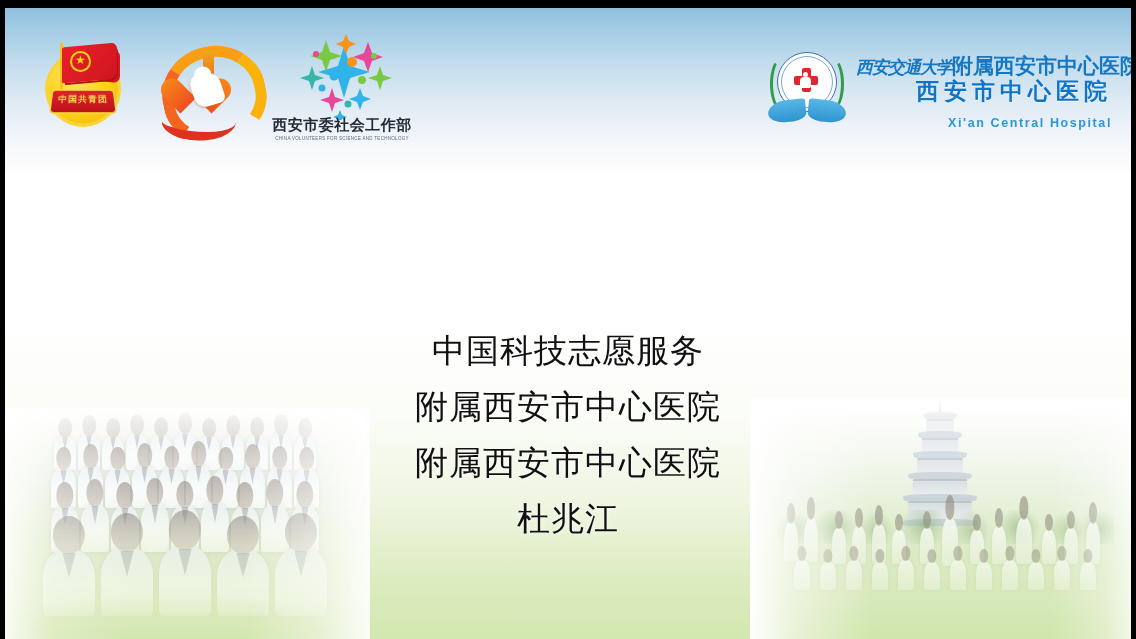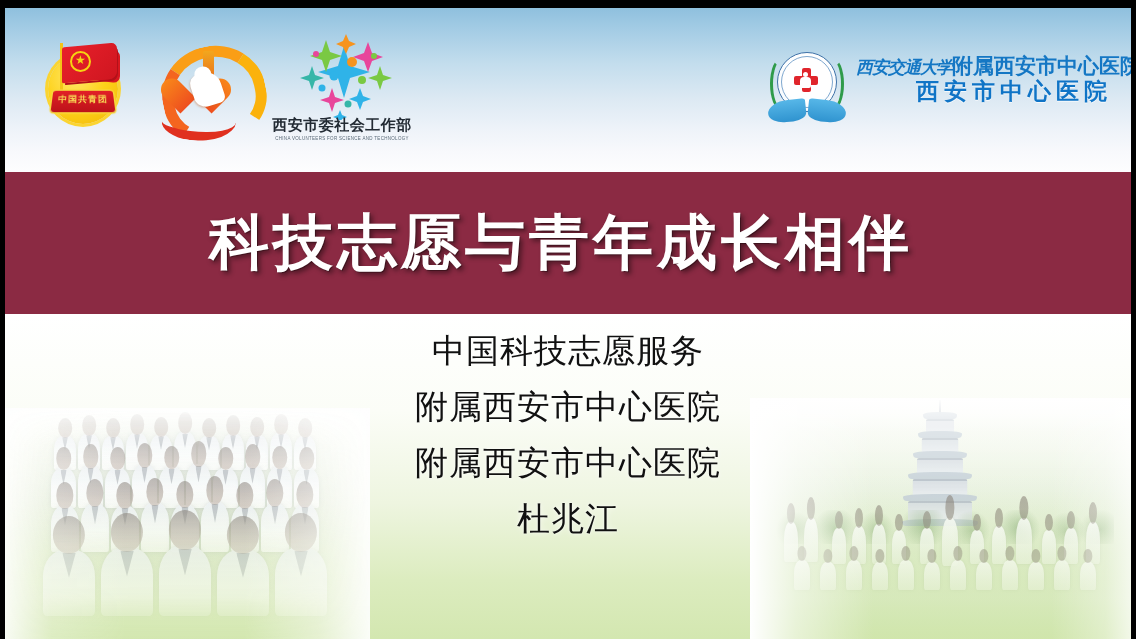--- a/index.html
+++ b/index.html
@@ -616,26 +616,24 @@
         <div class="hosp-ring"></div>
         <div class="hosp-ring2"></div>
         <div class="hosp-cross"></div>
         <div class="hosp-person"></div>
         <div class="hosp-wing"></div>
       </div>
       <div class="hosp-line1">
         <span class="script">西安交通大学</span><span>附属西安市中心医院</span>
       </div>
       <div class="hosp-line2">西安市中心医院</div>
+      <div class="hosp-line3">Xi'an Central Hospital</div>
     </div>
   </div>
 
-  <div class="title-banner">
-    <div class="title-text">科技志愿与青年成长相伴</div>
-  </div>
 
   <div class="body-area">
 
     <div class="photo-left">
       <div class="ph-bg"></div>
 
       <div class="row-people" style="left:14px; top:22px; width:342px; height:40px;">
         <div class="pp" style="width:22px;height:34px;"></div>
         <div class="pp" style="width:22px;height:36px;"></div>
         <div class="pp" style="width:22px;height:34px;"></div>

